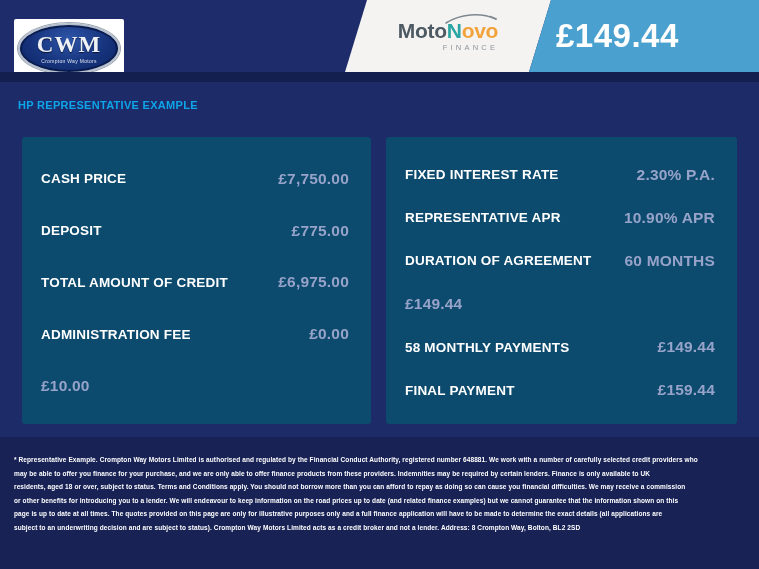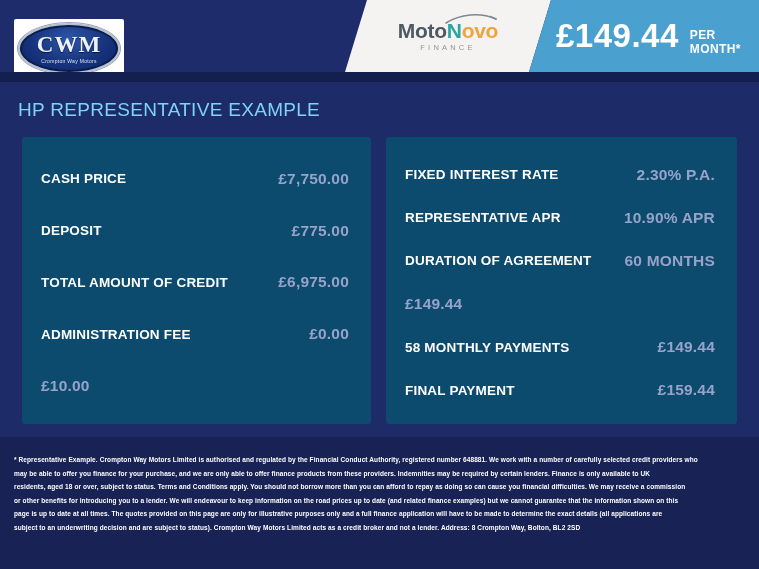--- a/index.html
+++ b/index.html
@@ -26,30 +26,30 @@
   .cwm-tagline{font-size:5px;color:#dce3ee;margin-top:2px;letter-spacing:.3px;}
 
   
   .mn-wrap{position:absolute;top:0;left:368px;width:160px;height:72px;
     display:flex;align-items:center;justify-content:center;}
   .mn-logo{position:relative;display:flex;flex-direction:column;}
   .mn-word{font-size:21px;font-weight:bold;line-height:1;letter-spacing:-0.3px;}
   .mn-moto{color:#4d5a64;}
   .mn-n{color:#29a5a2;}
   .mn-ovo{color:#f2a33c;}
-  .mn-sub{font-size:7.5px;color:#8d959c;letter-spacing:3.2px;text-align:center;margin-top:2px;}
+  .mn-sub{font-size:7.5px;color:#8d959c;letter-spacing:3.2px;text-align:right;margin-top:2px;}
   .mn-swoosh{position:absolute;top:-9px;right:-2px;}
 
   
   .price-wrap{position:absolute;top:0;left:556px;height:72px;display:flex;align-items:center;}
   .price-amount{font-size:33px;font-weight:bold;color:#ffffff;letter-spacing:.5px;}
   .price-period{font-size:12px;font-weight:bold;color:#ffffff;margin-left:11px;margin-top:12px;letter-spacing:.4px;}
 
   
-  .page-title{position:absolute;top:99px;left:18px;font-size:19px;font-weight:normal;color:#7dd3fc;letter-spacing:.3px;}
+  .page-title{position:absolute;top:99px;left:18px;font-size:11px;font-weight:bold;color:#0ea5e9;letter-spacing:.3px;}
 
   .panel{position:absolute;top:137px;height:287px;background:#0c4a6e;border-radius:3px;
     display:flex;flex-direction:column;padding:16px 0 12px;box-sizing:border-box;}
   .panel-left{left:22px;width:349px;}
   .panel-right{left:386px;width:351px;text-align:right;}
   .frow{flex:1;display:flex;align-items:center;justify-content:space-between;padding:0 22px 0 19px;}
   .flbl{color:#ffffff;font-weight:bold;font-size:13.5px;letter-spacing:.2px;}
   .fval{color:#97a3c9;font-weight:bold;font-size:15.5px;letter-spacing:.2px;}
 
   
@@ -83,21 +83,20 @@
       </svg>
       <div class="mn-word">
         <span class="mn-moto">Moto</span><span class="mn-n">N</span><span class="mn-ovo">ovo</span>
       </div>
       <div class="mn-sub">FINANCE</div>
     </div>
   </div>
 
   <div class="price-wrap">
     <span class="price-amount">£149.44</span>
-    <span class="price-period">PER MONTH*</span>
   </div>
 
   <div class="divider-strip"></div>
 
   <div class="page-title">HP REPRESENTATIVE EXAMPLE</div>
 
   <div class="panel panel-left">
     <div class="frow">
       <span class="flbl">CASH PRICE</span>
       <span class="fval">£7,750.00</span>

